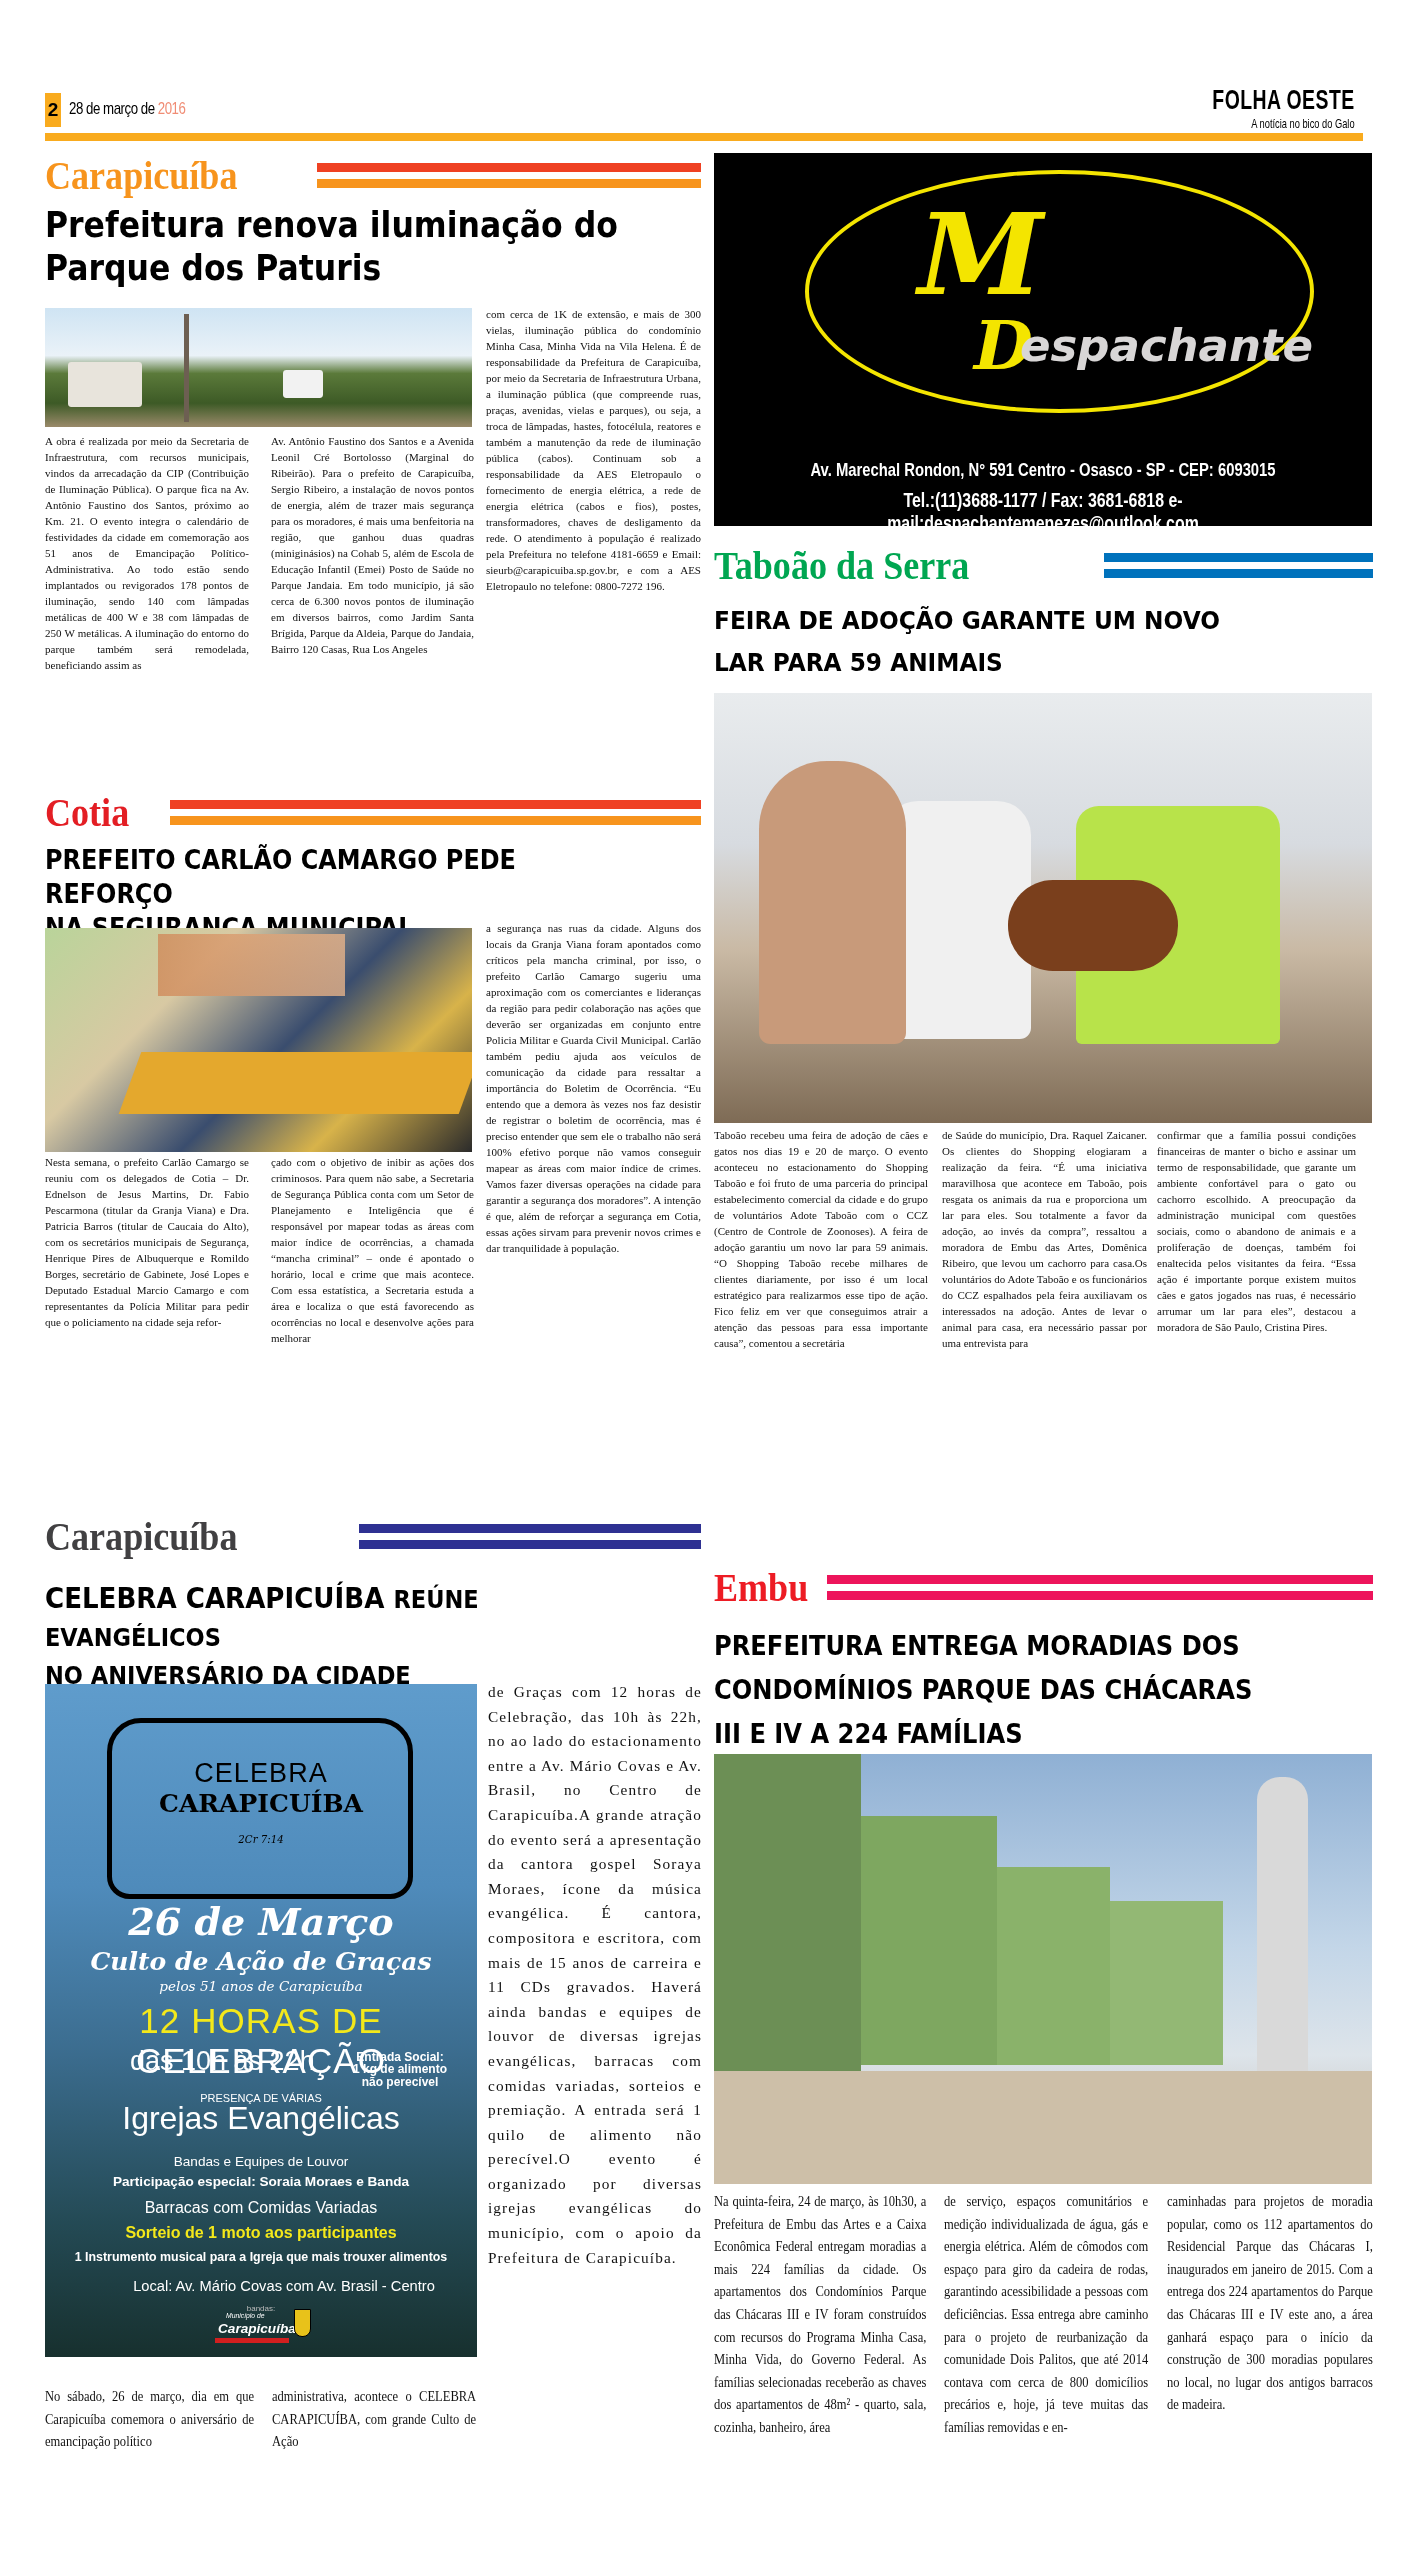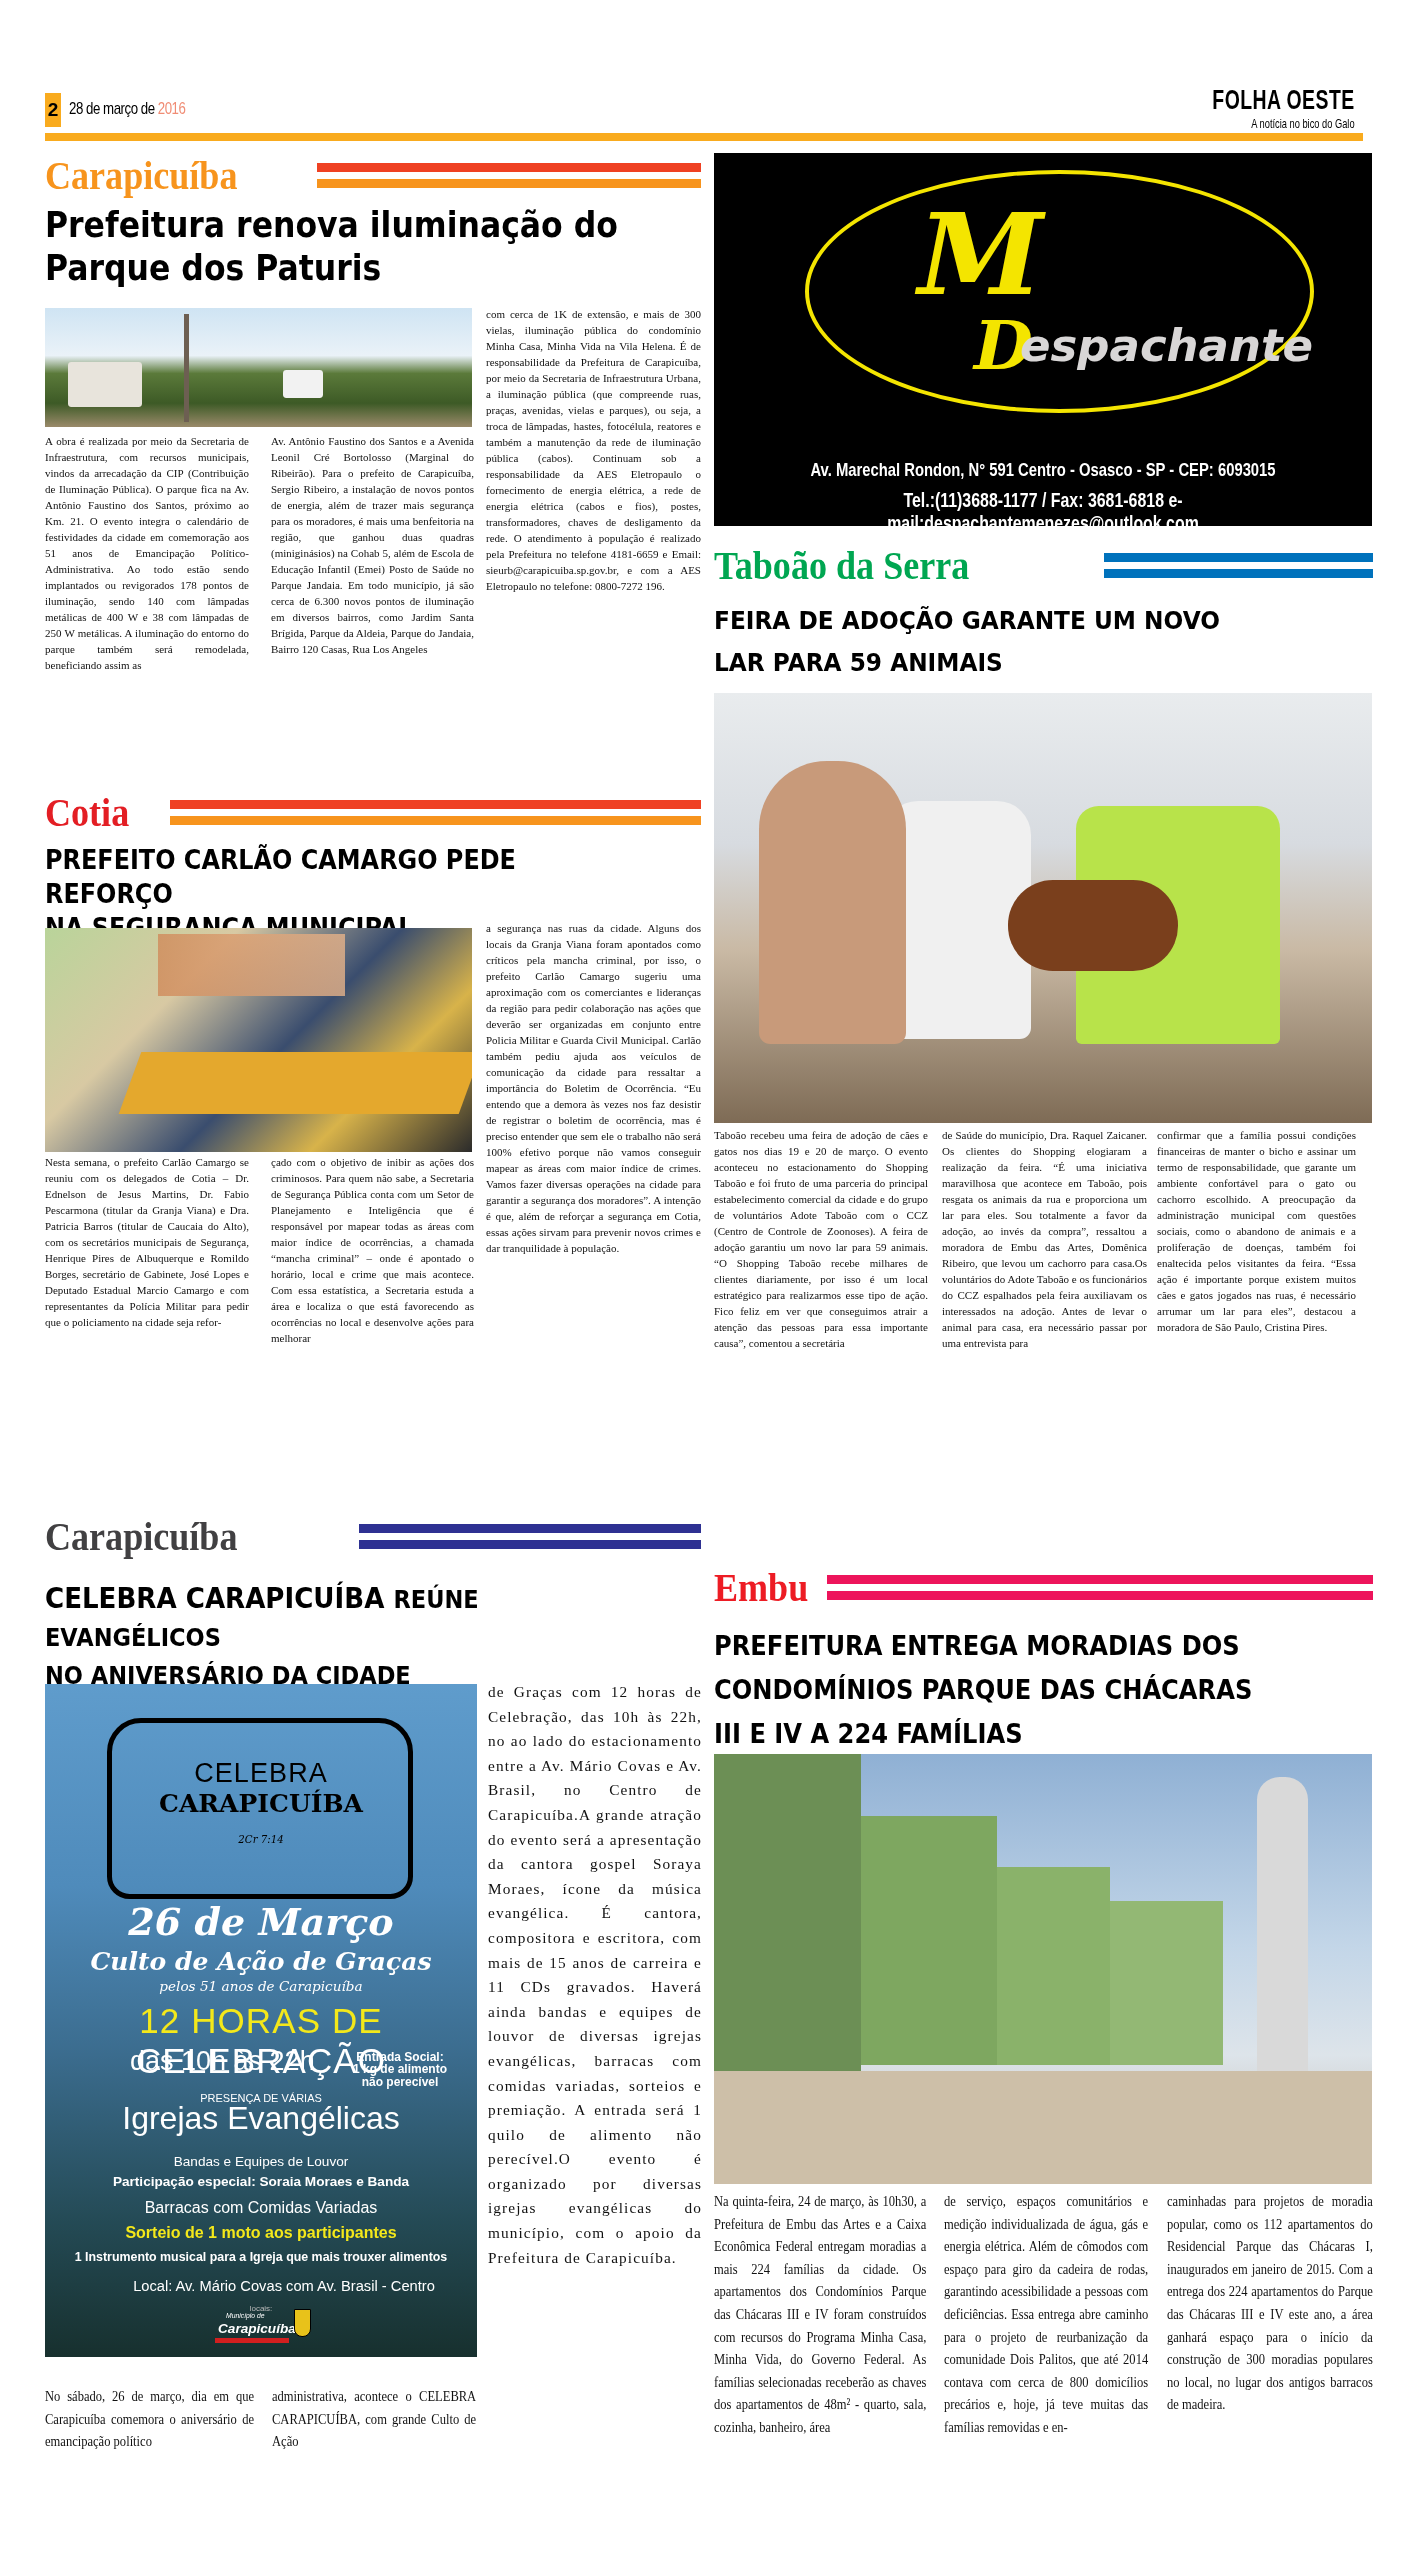--- a/index.html
+++ b/index.html
@@ -136,21 +136,21 @@
     <div>não perecível</div>
   </div>
   <div class="presenca">PRESENÇA DE VÁRIAS</div>
   <div class="igrejas">Igrejas Evangélicas</div>
   <div class="bandas">Bandas e Equipes de Louvor</div>
   <div class="part">Participação especial: Soraia Moraes e Banda</div>
   <div class="barr">Barracas com Comidas Variadas</div>
   <div class="sort">Sorteio de 1 moto aos participantes</div>
   <div class="instr">1 Instrumento musical para a Igreja que mais trouxer alimentos</div>
   <div class="local">Local: Av. Mário Covas com Av. Brasil - Centro</div>
-  <div class="apoio">locais:</div>
+  <div class="apoio">bandas:</div>
   <div class="muni">Município de</div>
   <div class="munname">Carapicuíba</div>
   <div class="munbar"></div>
   <div class="crest"></div>
 </div>
 <div class="abs col cond" style="left:45px; top:2385px; width:255px; transform:scaleX(0.82);">No sábado, 26 de março, dia em que Carapicuíba comemora o aniversário de emancipação político</div>
 <div class="abs col cond" style="left:272px; top:2385px; width:249px; transform:scaleX(0.82);">administrativa, acontece o CELEBRA CARAPICUÍBA, com grande Culto de Ação</div>
 <div class="abs col" style="left:488px; top:1680px; width:214px; font-size:15.3px; line-height:24.6px; letter-spacing:1.1px;">de Graças com 12 horas de Celebração, das 10h às 22h, no ao lado do estacionamento entre a Av. Mário Covas e Av. Brasil, no Centro de Carapicuíba.A grande atração do evento será a apresentação da cantora gospel Soraya Moraes, ícone da música evangélica. É cantora, compositora e escritora, com mais de 15 anos de carreira e 11 CDs gravados. Haverá ainda bandas e equipes de louvor de diversas igrejas evangélicas, barracas com comidas variadas, sorteios e premiação. A entrada será 1 quilo de alimento não perecível.O evento é organizado por diversas igrejas evangélicas do município, com o apoio da Prefeitura de Carapicuíba.</div>
 
 <div class="abs ad">

